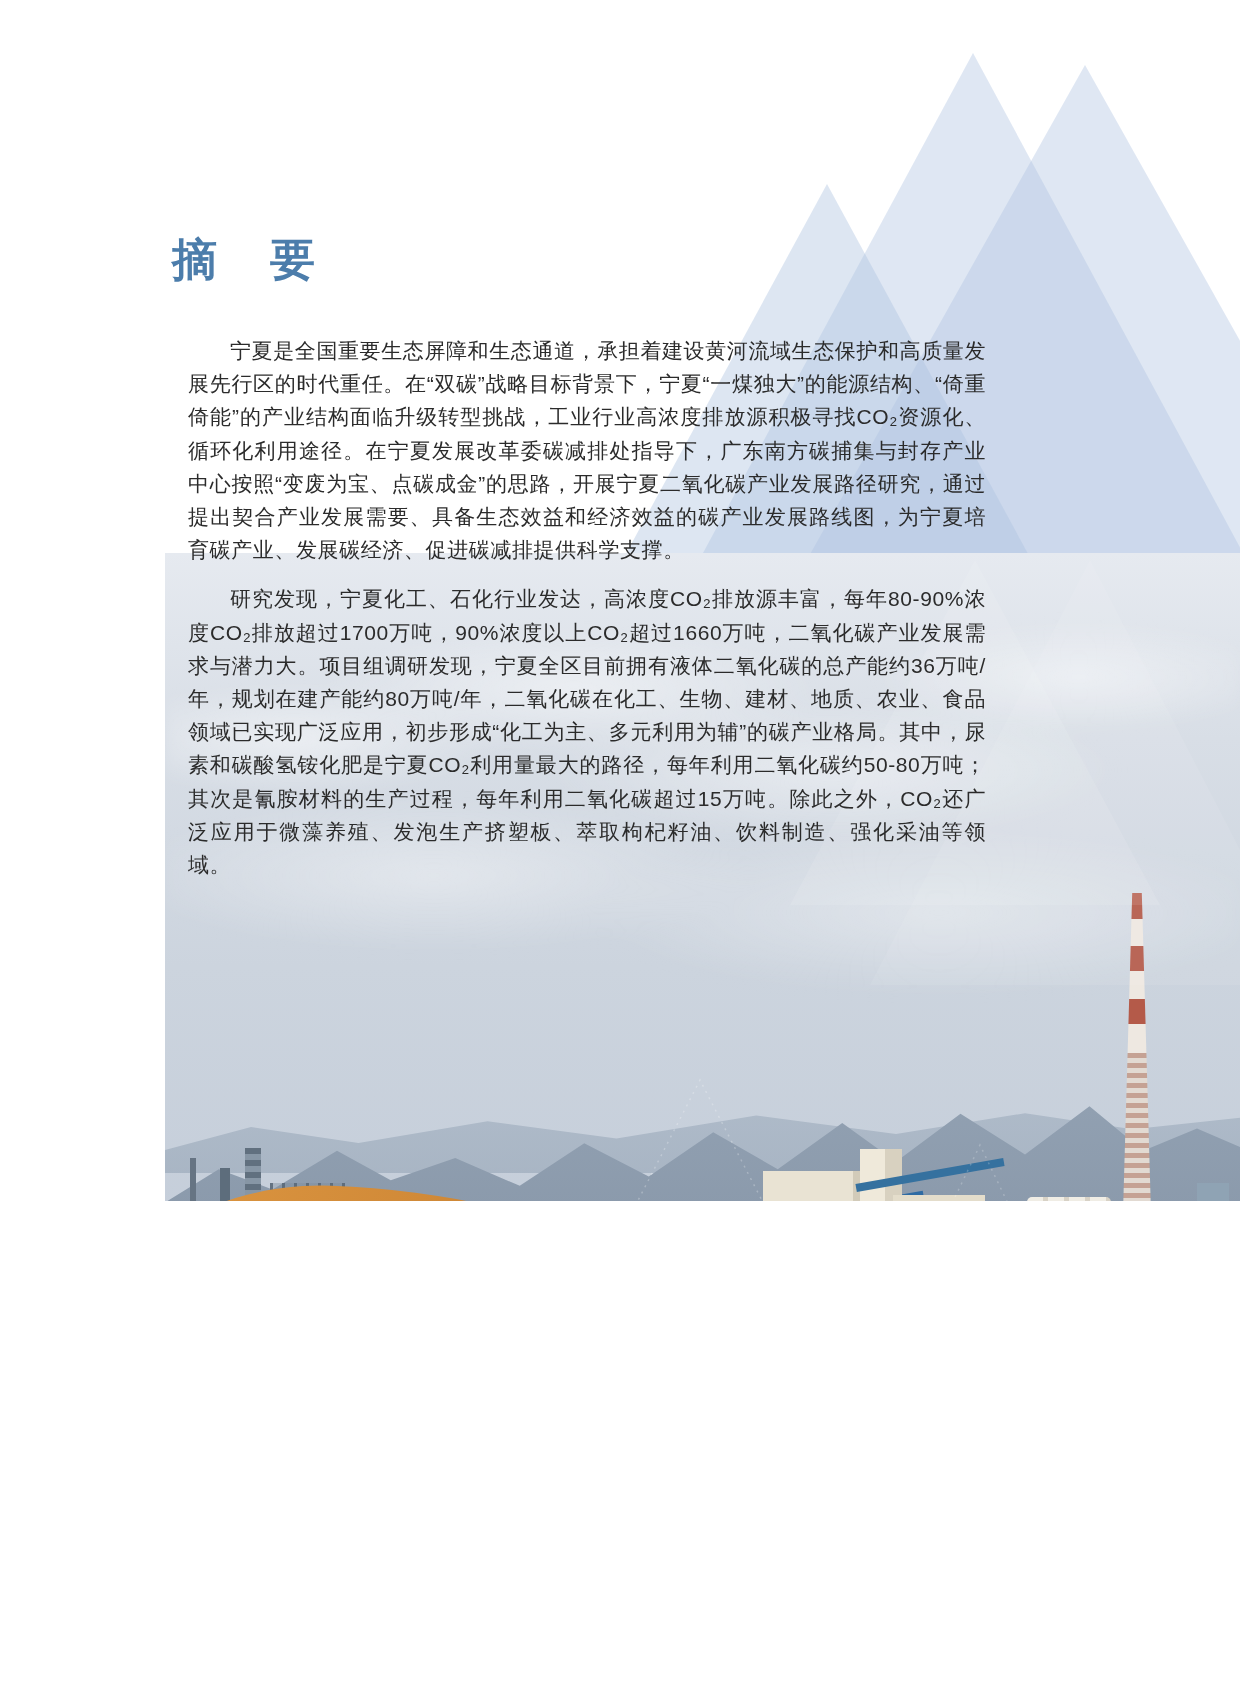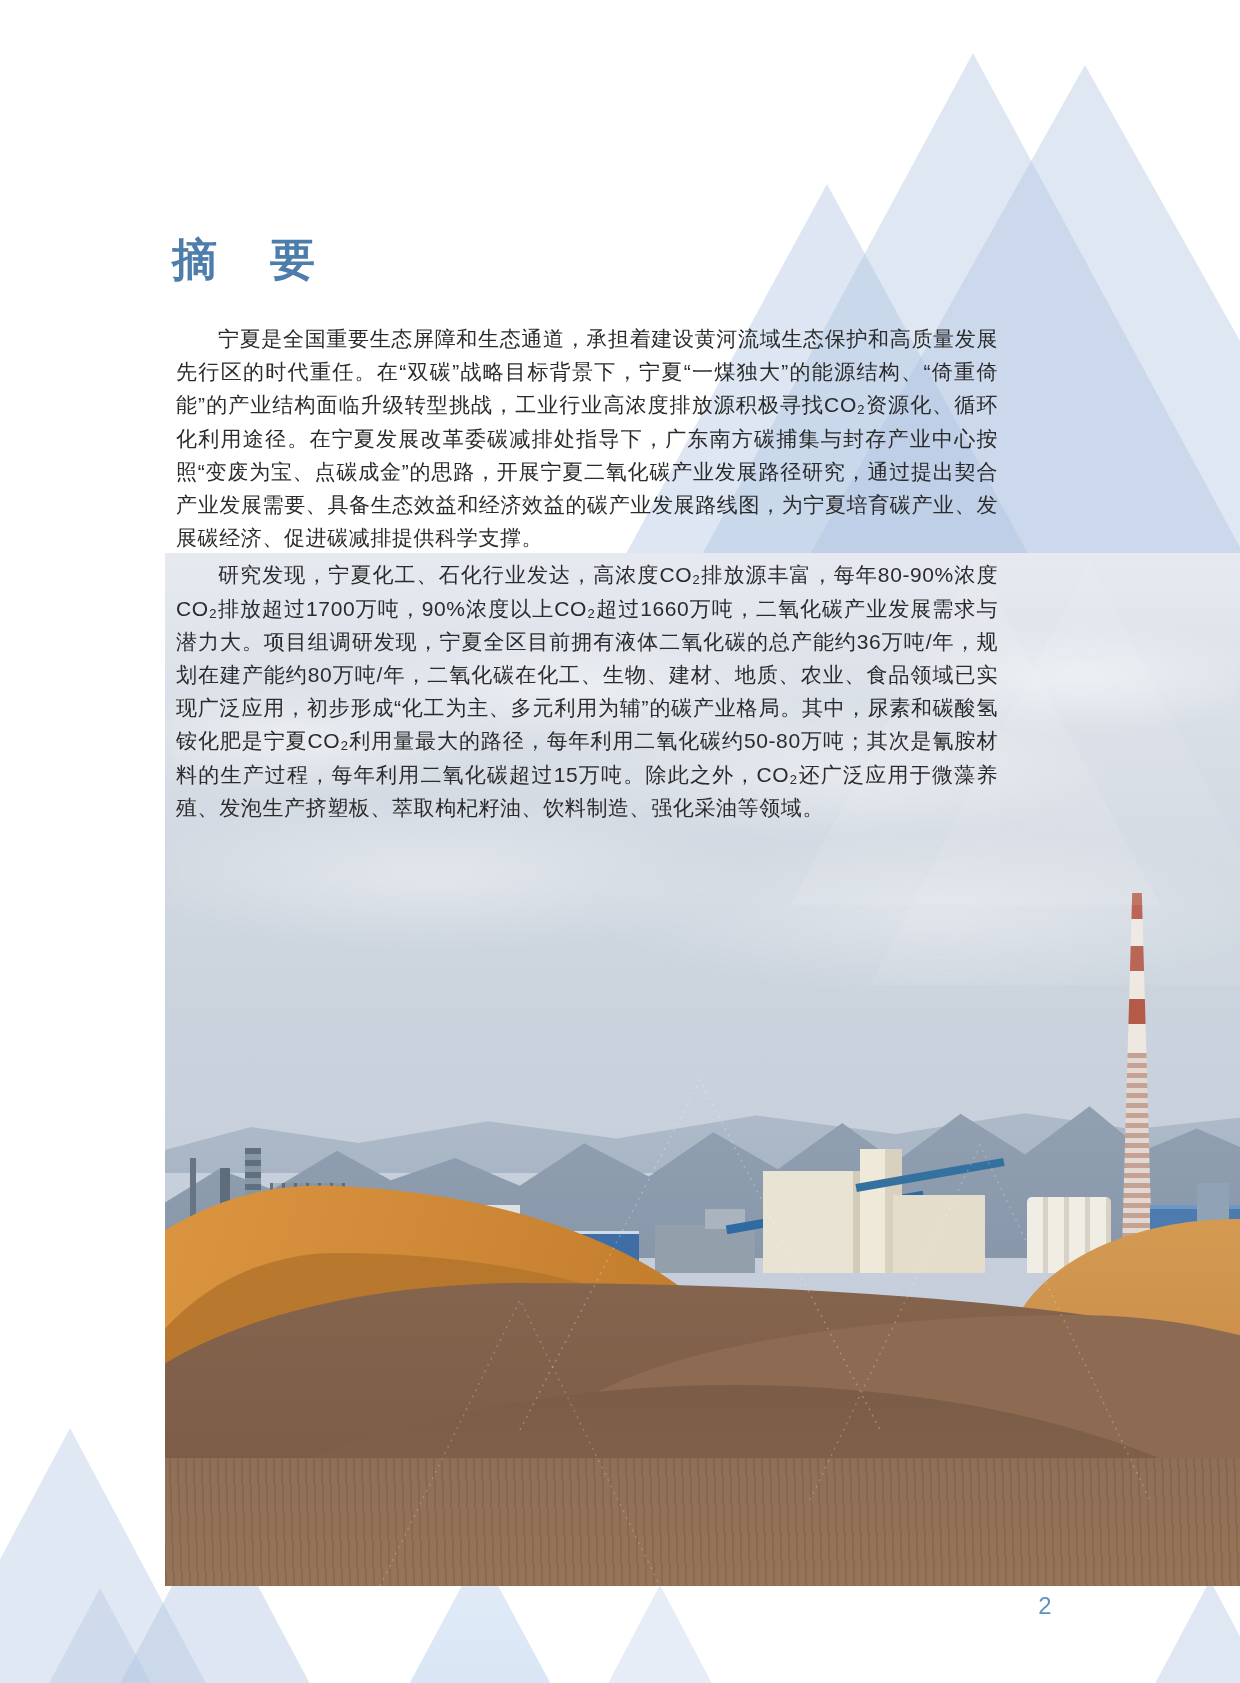--- a/index.html
+++ b/index.html
@@ -1,37 +1,37 @@
 <!DOCTYPE html>
 <html><head>
 <meta charset="utf-8">
 <style>
   html,body{margin:0;padding:0;background:#ffffff;}
   .page{
     position:relative;
-    width:1240px;height:1683px;
+    width:1240px;height:1201px;
     background:#ffffff;
     overflow:hidden;
     font-family:"Liberation Sans","DejaVu Sans",sans-serif;
   }
   
   .deco-svg{position:absolute;left:0;top:0;width:1240px;height:1683px;z-index:1;}
   .overlay-svg{position:absolute;left:0;top:0;width:1240px;height:1683px;z-index:3;pointer-events:none;}
   
   .doc-title{
     position:absolute;left:172px;top:200px;z-index:5;
     font-size:45px;font-weight:bold;letter-spacing:4px;
     color:#4c7dab;
   }
   
   .body-text{
     position:absolute;left:172px;top:318px;width:830px;z-index:5;
   }
   .body-text p{
-    margin:4px;
+    margin:16px;
     font-size:21px;line-height:33.2px;letter-spacing:0.6px;
     color:#2b2b2b;
     text-align:justify;text-indent:2em;
   }
   
   .photo{
     position:absolute;left:165px;top:553px;width:1075px;height:1033px;
     overflow:hidden;z-index:2;
   }
   .photo *{position:absolute;}

